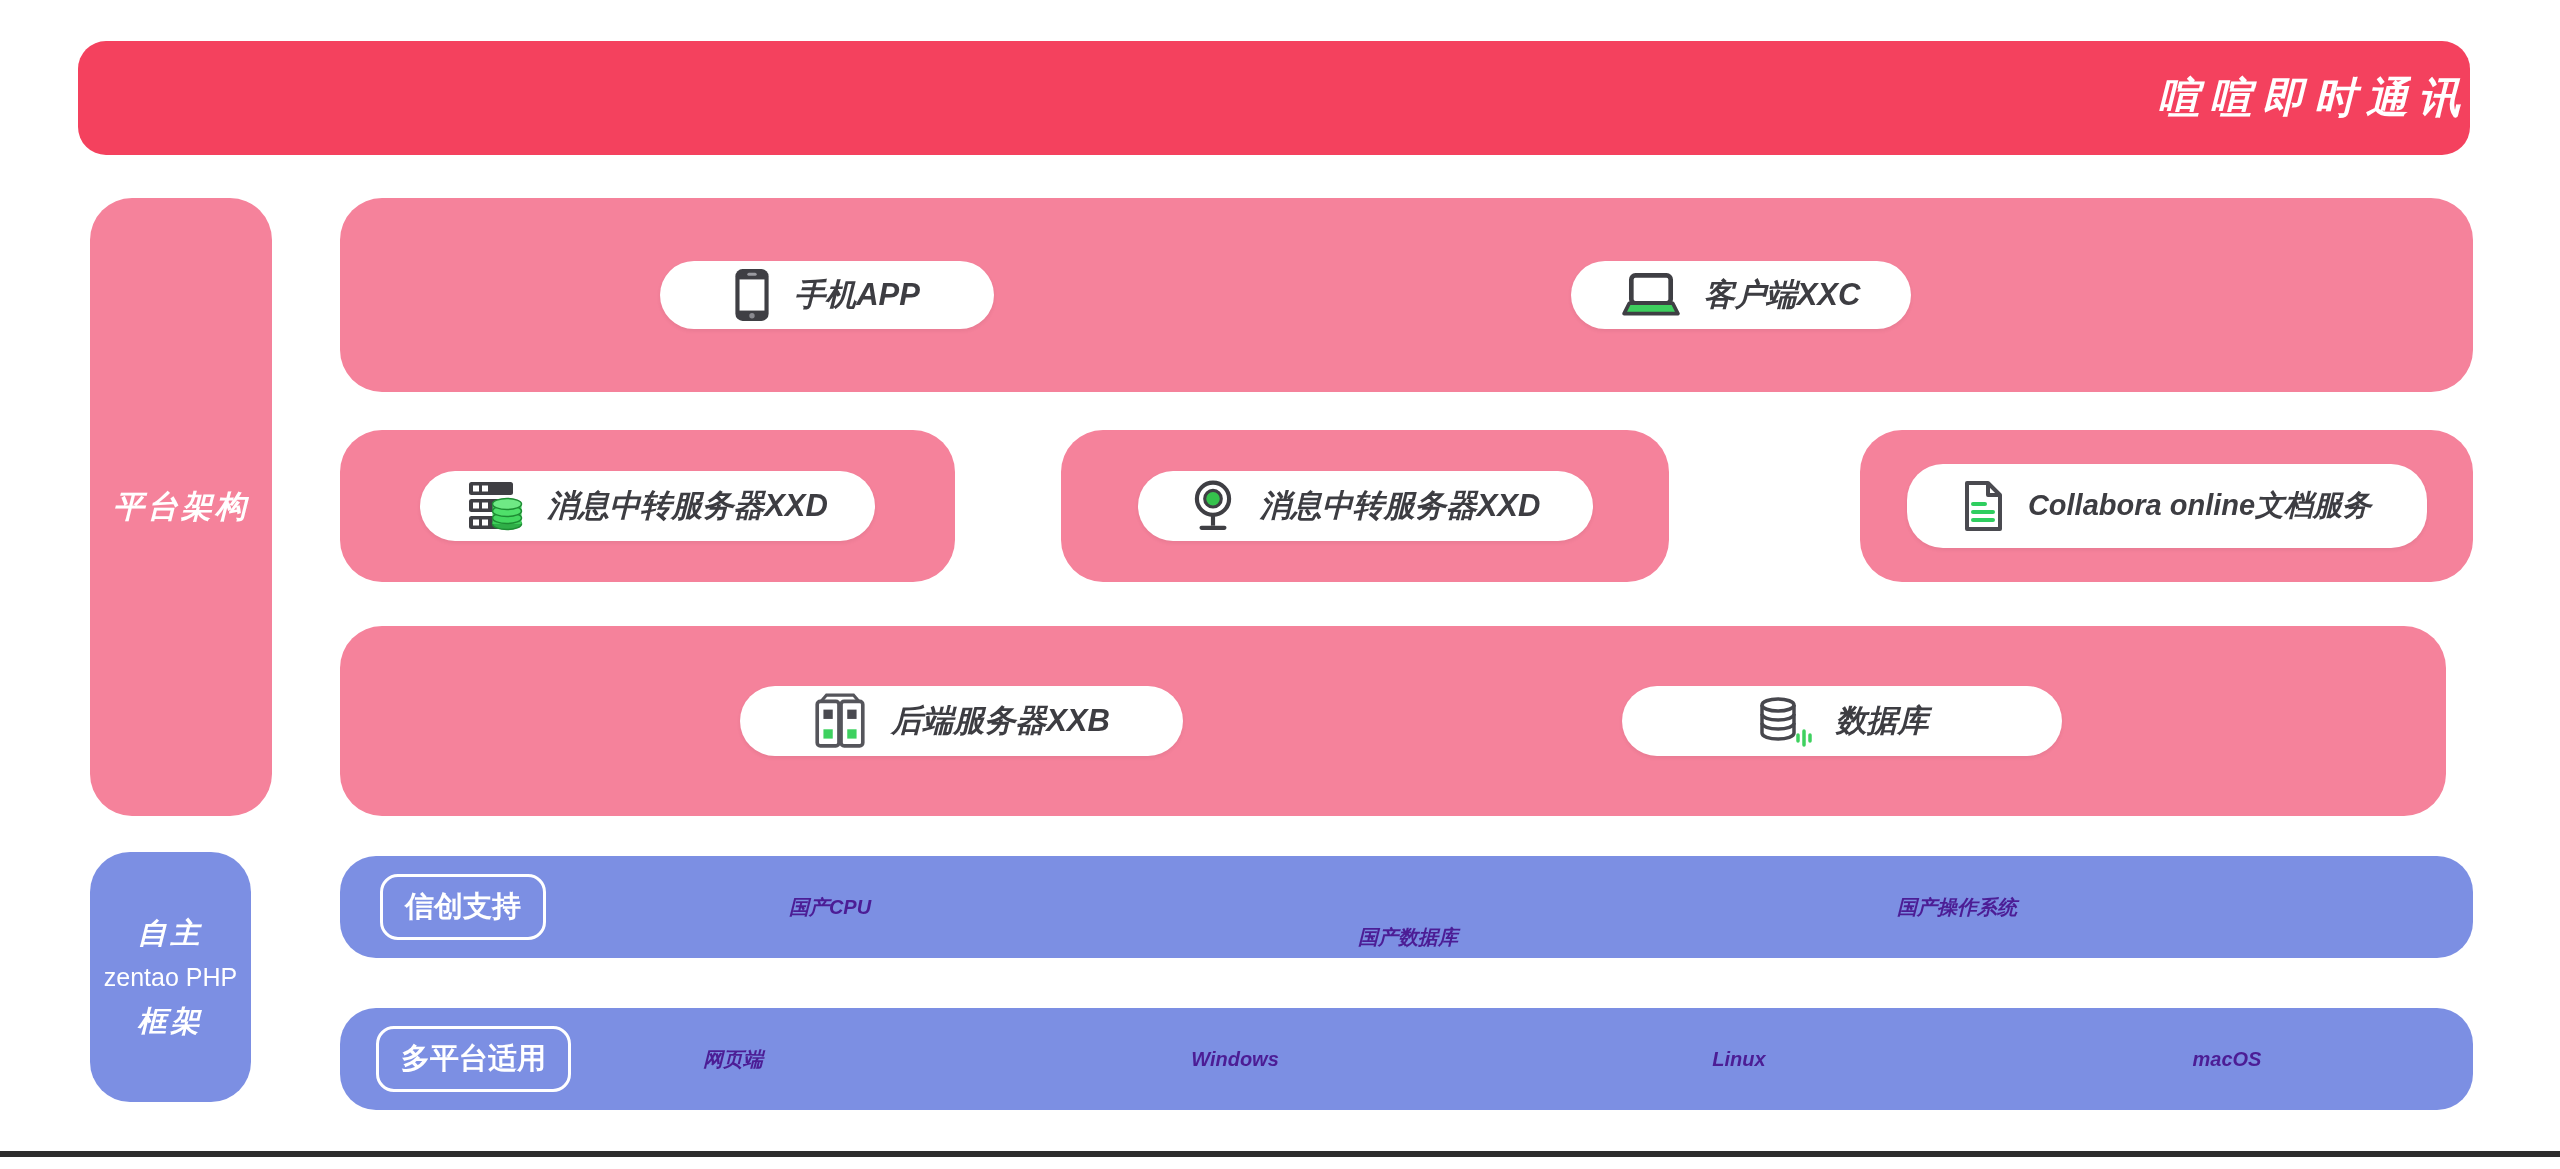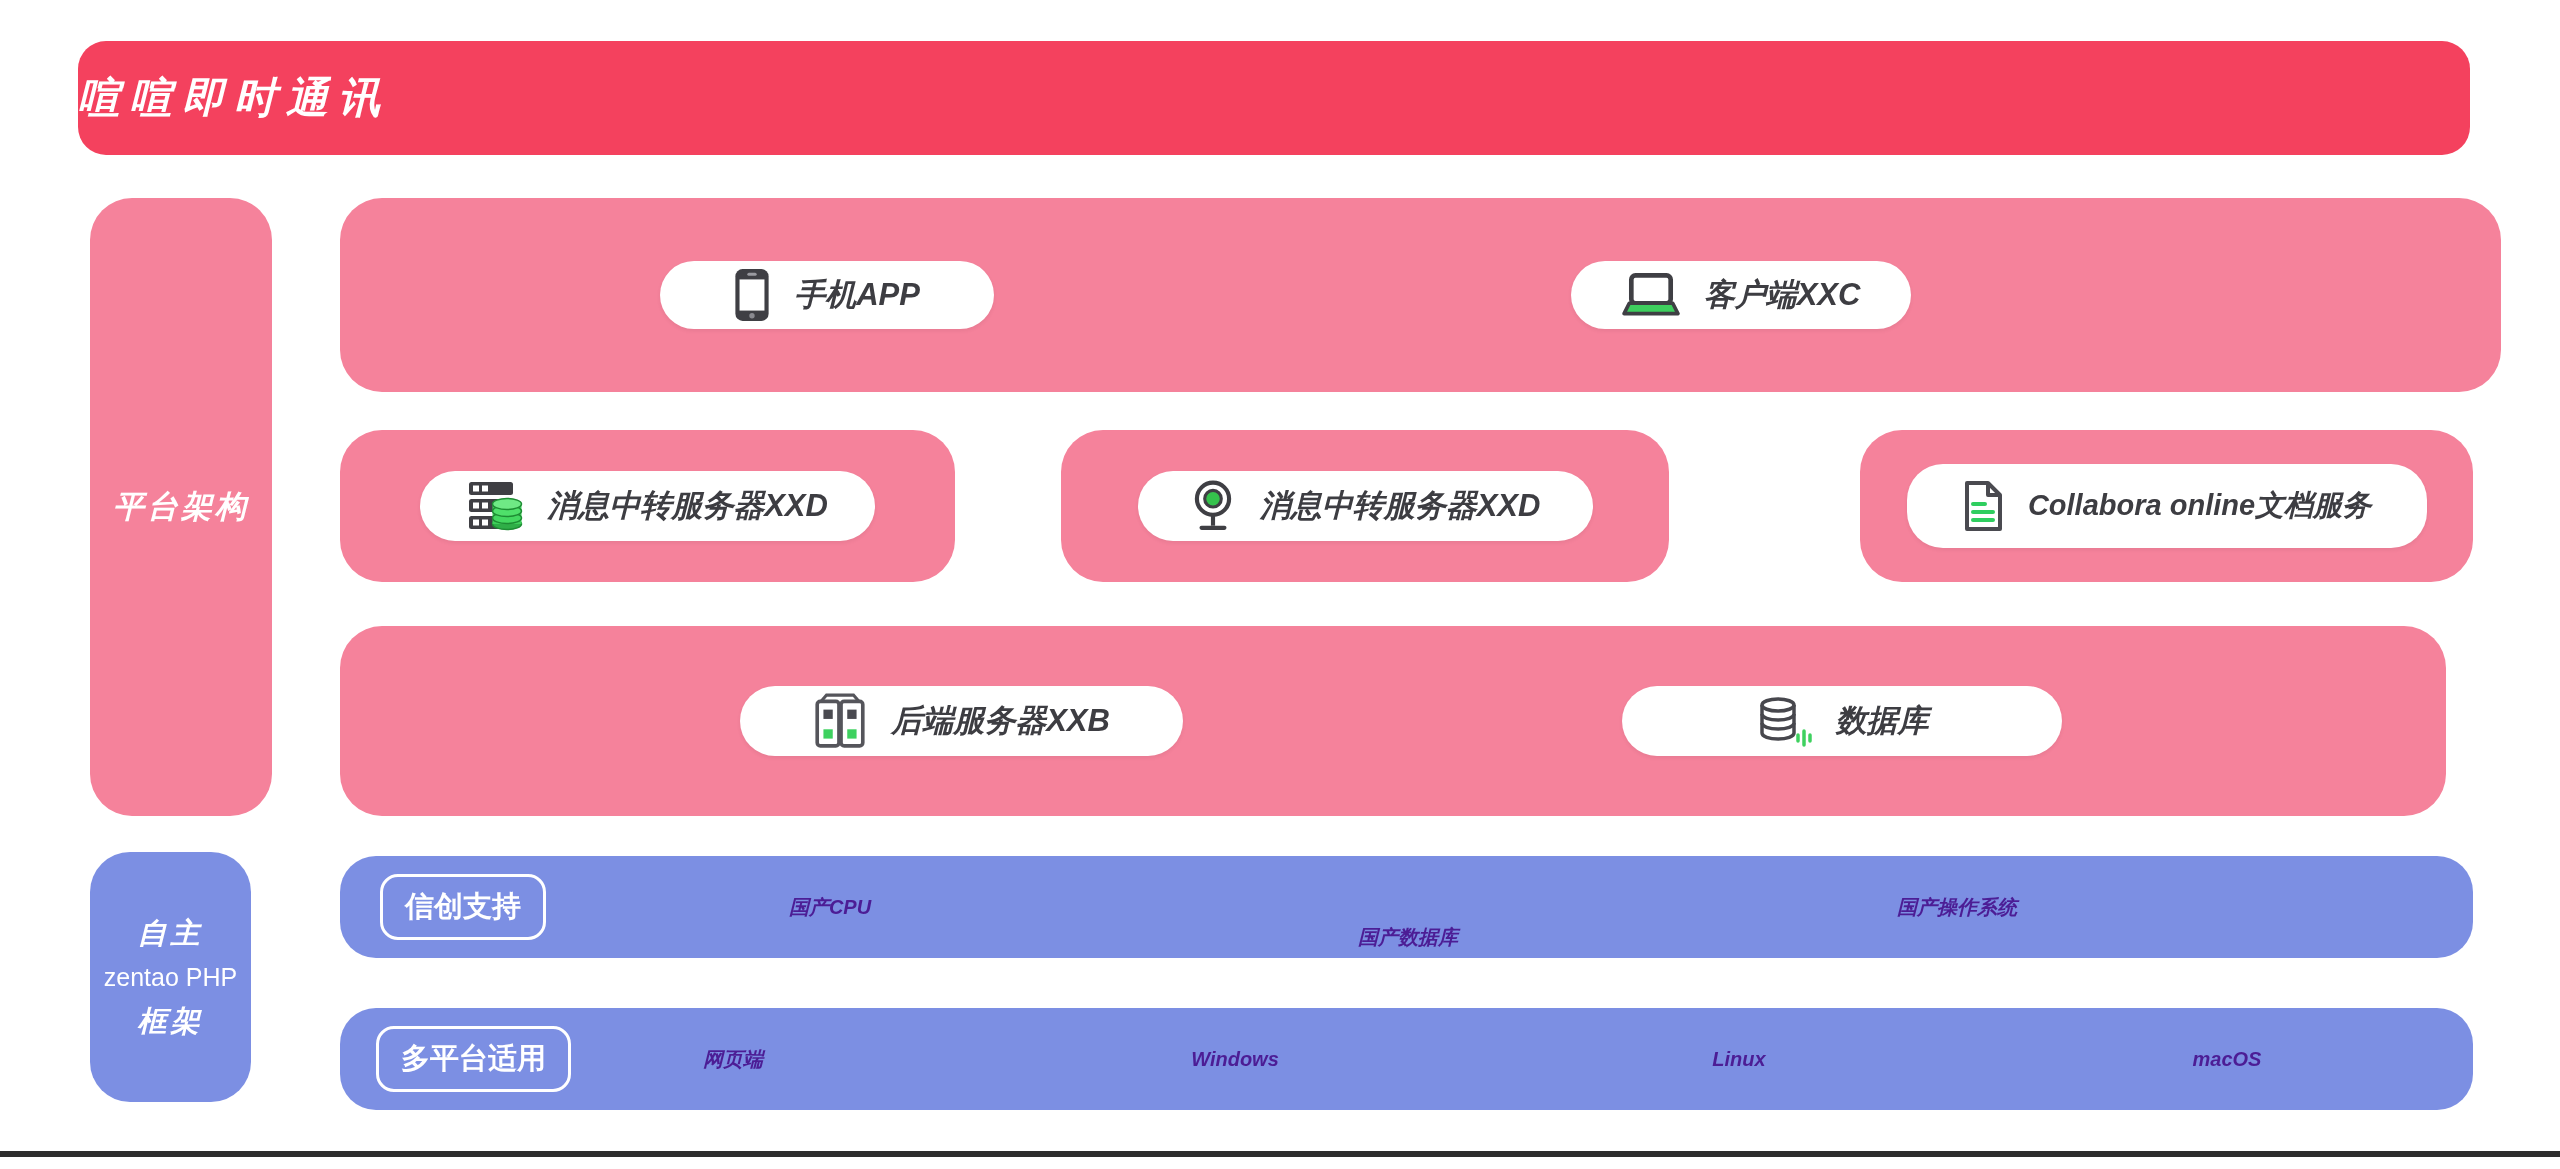--- a/index.html
+++ b/index.html
@@ -4,39 +4,39 @@
 <style>
   html,body{margin:0;padding:0;background:#ffffff;}
   #canvas{
     position:relative;width:2560px;height:1169px;background:#ffffff;overflow:hidden;
     font-family:"Liberation Sans","DejaVu Sans",sans-serif;
   }
   
   .banner{
     position:absolute;left:78px;top:41px;width:2392px;height:114px;
     background:#f4415e;border-radius:28px;
-    display:flex;align-items:center;justify-content:flex-start;
+    display:flex;align-items:center;justify-content:flex-end;
   }
   .banner-title{
     color:#ffffff;font-size:42px;font-weight:bold;letter-spacing:10px;font-style:italic;
   }
   
   .rail-pill{
     position:absolute;background:#f5829b;border-radius:42px;
     display:flex;flex-direction:column;align-items:center;justify-content:center;
     color:#ffffff;text-align:center;
   }
   .rail-platform{left:90px;top:198px;width:182px;height:618px;}
   .rail-platform .rail-label{font-size:31px;font-weight:bold;font-style:italic;letter-spacing:3px;}
   .rail-framework{left:90px;top:852px;width:161px;height:250px;background:#7c8fe3;border-radius:40px;}
   .rail-framework .fw-line1,.rail-framework .fw-line3{font-size:29px;font-weight:bold;font-style:italic;letter-spacing:4px;line-height:46px;}
   .rail-framework .fw-line2{font-size:25px;font-weight:normal;line-height:42px;}
   
   .pink-row{position:absolute;background:#f5829b;border-radius:42px;}
-  .row-clients{left:340px;top:198px;width:2133px;height:194px;padding-left:28px;}
+  .row-clients{left:340px;top:198px;width:2133px;height:194px;}
   .row-backend{left:340px;top:626px;width:2106px;height:190px;}
   .svc-box{position:absolute;top:430px;height:152px;background:#f5829b;border-radius:42px;
            display:flex;align-items:center;justify-content:center;}
   .svc-box-1{left:340px;width:615px;}
   .svc-box-2{left:1061px;width:608px;}
   .svc-box-3{left:1860px;width:613px;}
   
   .pill{
     background:#ffffff;border-radius:36px;
     display:flex;align-items:center;justify-content:center;gap:24px;

